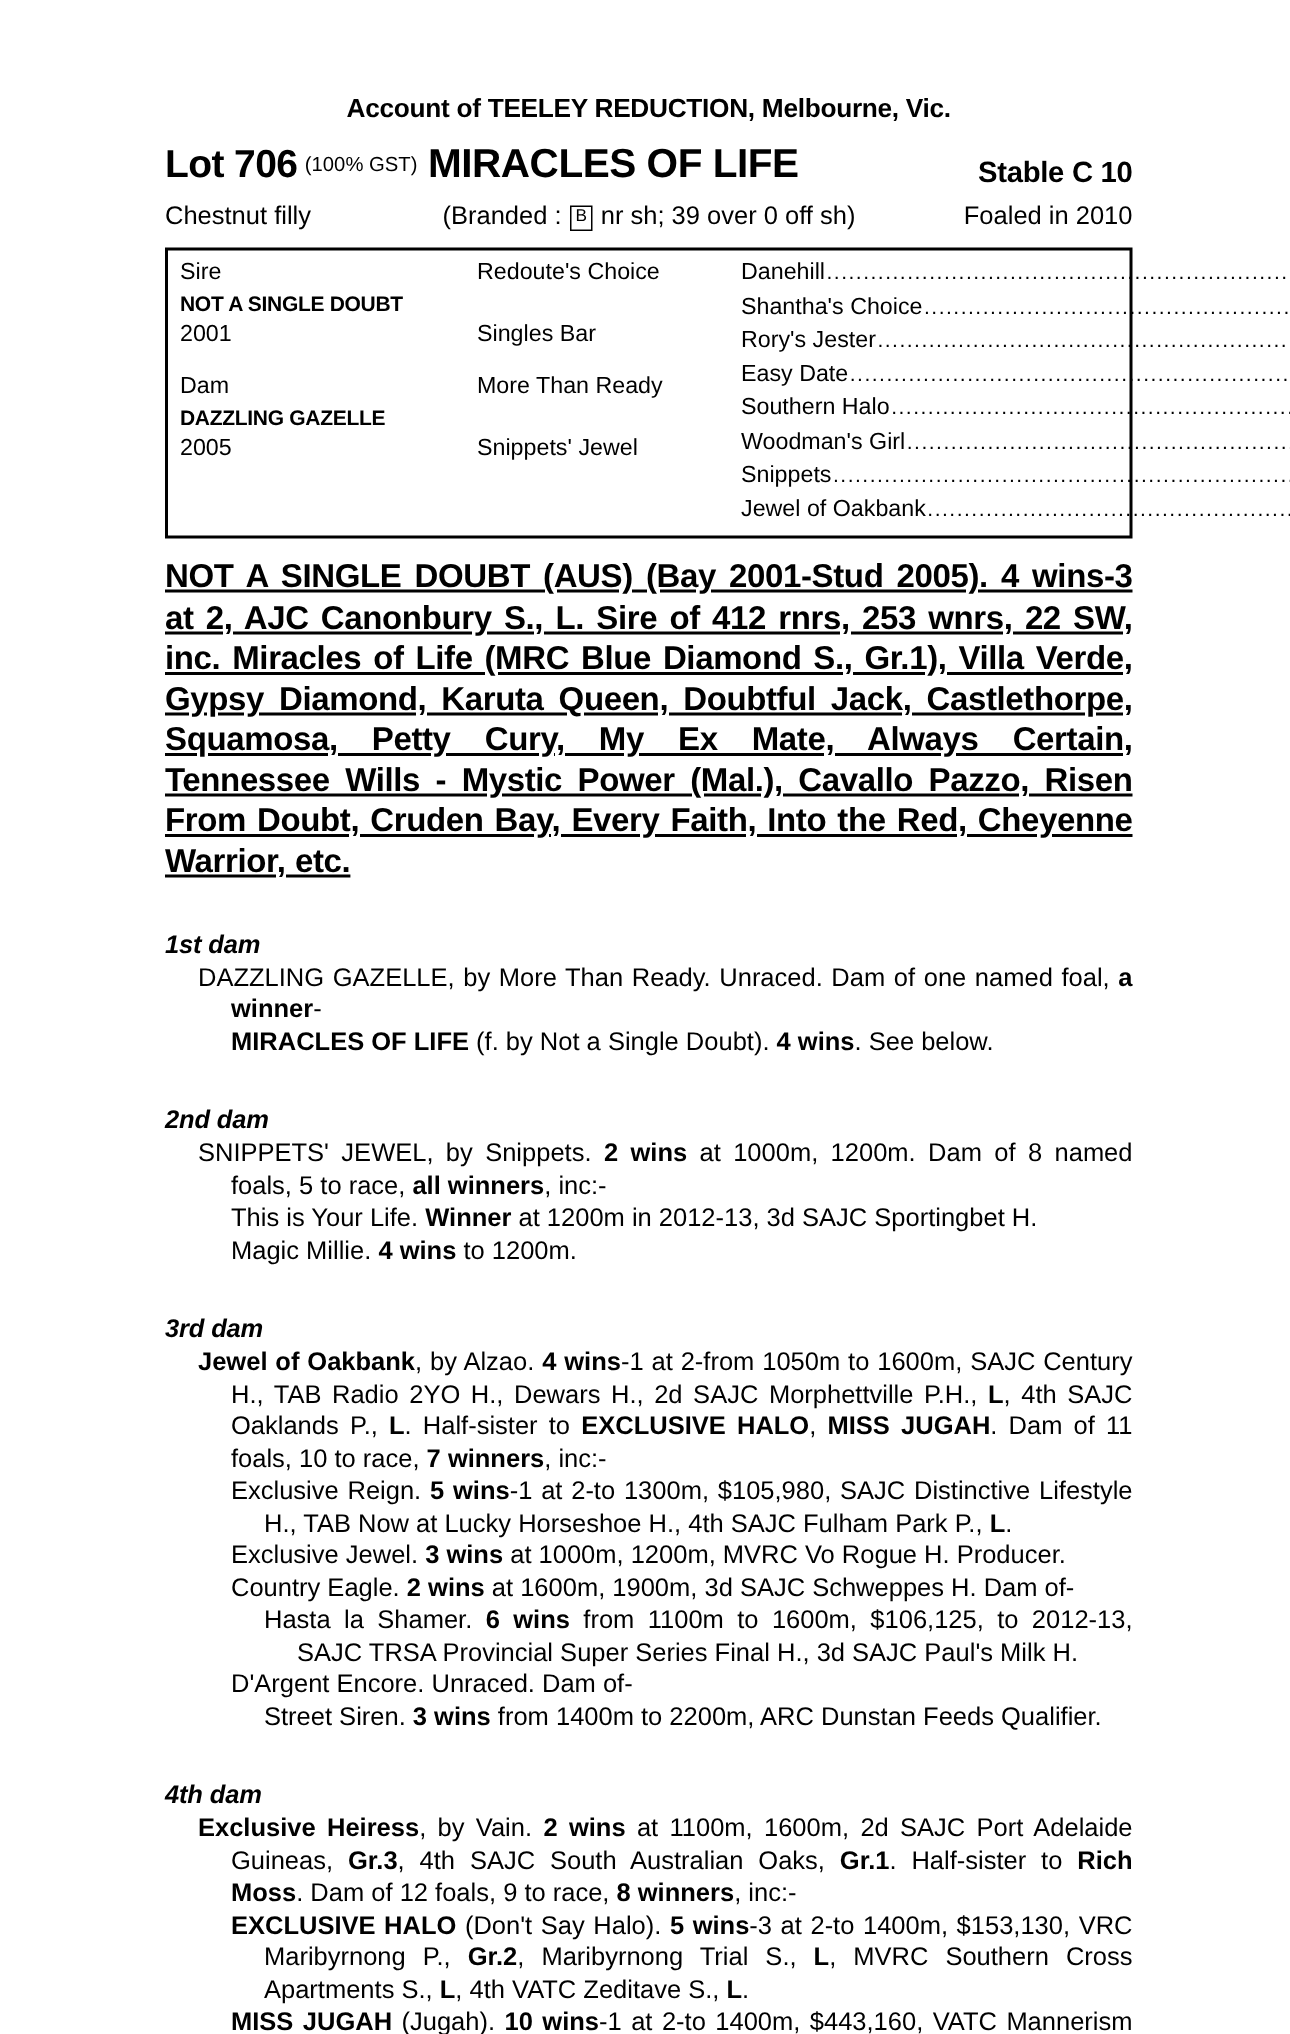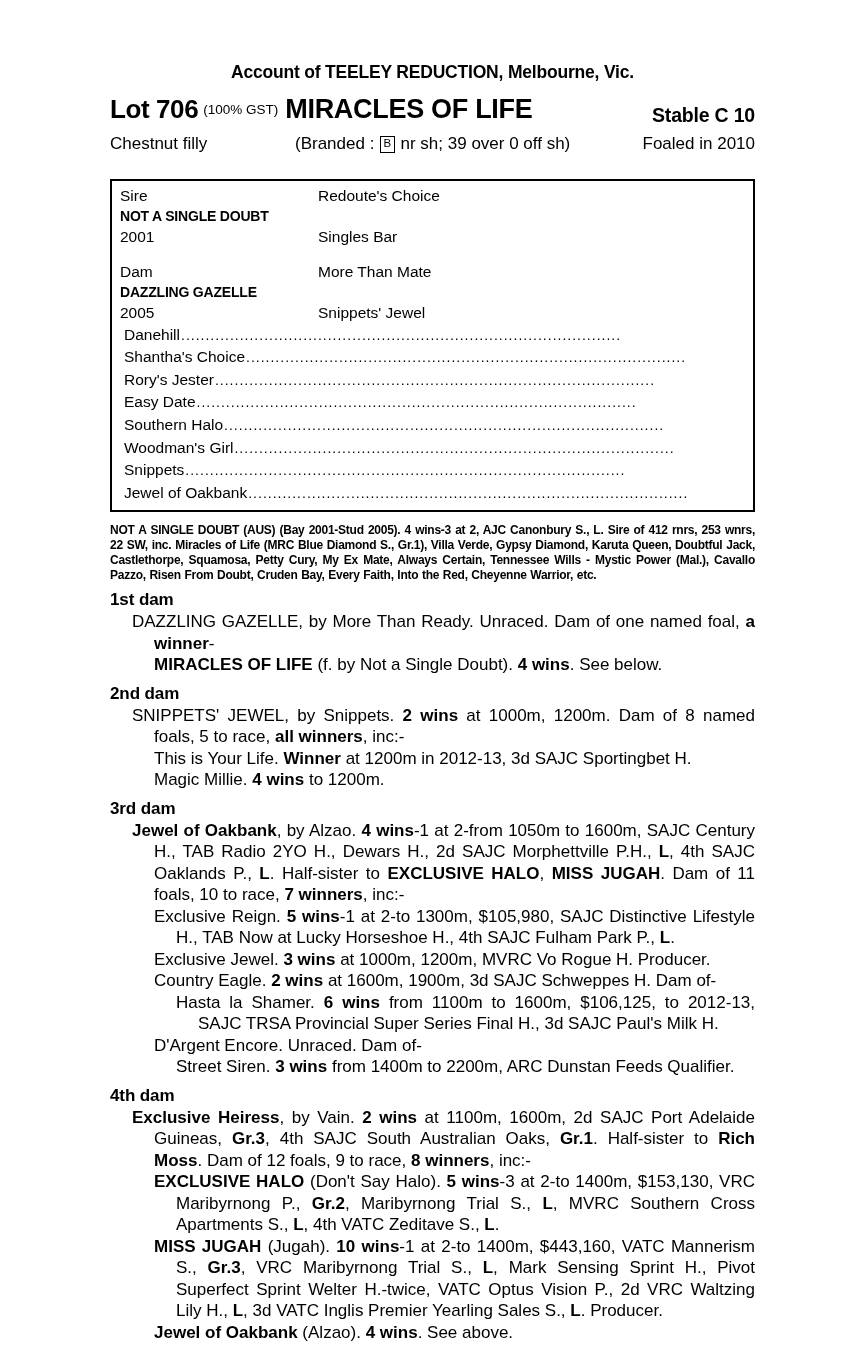--- a/index.html
+++ b/index.html
@@ -77,25 +77,24 @@
     font-size: 11.5px;
     line-height: 1;
     padding: 1.5px 2.5px 2px 2.5px;
     font-family: "Liberation Sans", sans-serif;
     vertical-align: 2px;
     margin: 0 1px;
   }
 
   
   .ped-box {
-    margin-top: 25px;
+    margin-top: 11px;
     border: 2.5px solid #000;
     padding: 4px 8px 6px 8px;
     display: flex;
-    flex-direction: column;
   }
   .ped-left  { width: 370px; flex: 0 0 auto; }
   .ped-right { flex: 1 1 auto; padding-left: 4px; }
   .ped-line {
     display: flex;
     font-size: 15.5px;
     line-height: 1.42;
   }
   .ped-line .c1 { width: 198px; flex: 0 0 auto; }
   .ped-line .c2 { flex: 1 1 auto; }
@@ -121,35 +120,37 @@
     margin: 0 1px;
     letter-spacing: 1px;
     font-size: 14px;
     color: #000;
     min-width: 6px;
   }
 
   
   .sire-block {
     margin-top: 11px;
-    font-size: 12px;
+    font-size: 22px;
     font-weight: bold;
     line-height: 1.235;
     text-align: justify;
     letter-spacing: -0.25px;
     word-spacing: 0.5px;
+    text-decoration: underline;
   }
 
   
   .dam-head {
     font-size: 17px;
     font-weight: bold;
-    margin-top: 8px;
+    margin-top: 32px;
     margin-bottom: 1px;
     letter-spacing: -0.1px;
+    font-style: italic;
   }
   p.e {
     margin: 0;
     font-size: 17px;
     line-height: 1.265;
     text-align: justify;
     text-justify: inter-word;
   }
   .i2 { padding-left: 44px; text-indent: -22px; }
   .i3 { padding-left: 66px; text-indent: -22px; }
@@ -183,21 +184,21 @@
         <span class="c2">Redoute's Choice</span>
       </div>
       <div class="ped-name">NOT A SINGLE DOUBT</div>
       <div class="ped-line">
         <span class="c1">2001</span>
         <span class="c2">Singles Bar</span>
       </div>
       <div class="ped-gap"></div>
       <div class="ped-line">
         <span class="c1">Dam</span>
-        <span class="c2">More Than Mate</span>
+        <span class="c2">More Than Ready</span>
       </div>
       <div class="ped-name">DAZZLING GAZELLE</div>
       <div class="ped-line">
         <span class="c1">2005</span>
         <span class="c2">Snippets' Jewel</span>
       </div>
     </div>
 
     <div class="ped-right" id="gp-col">
         <div class="gp-line">

